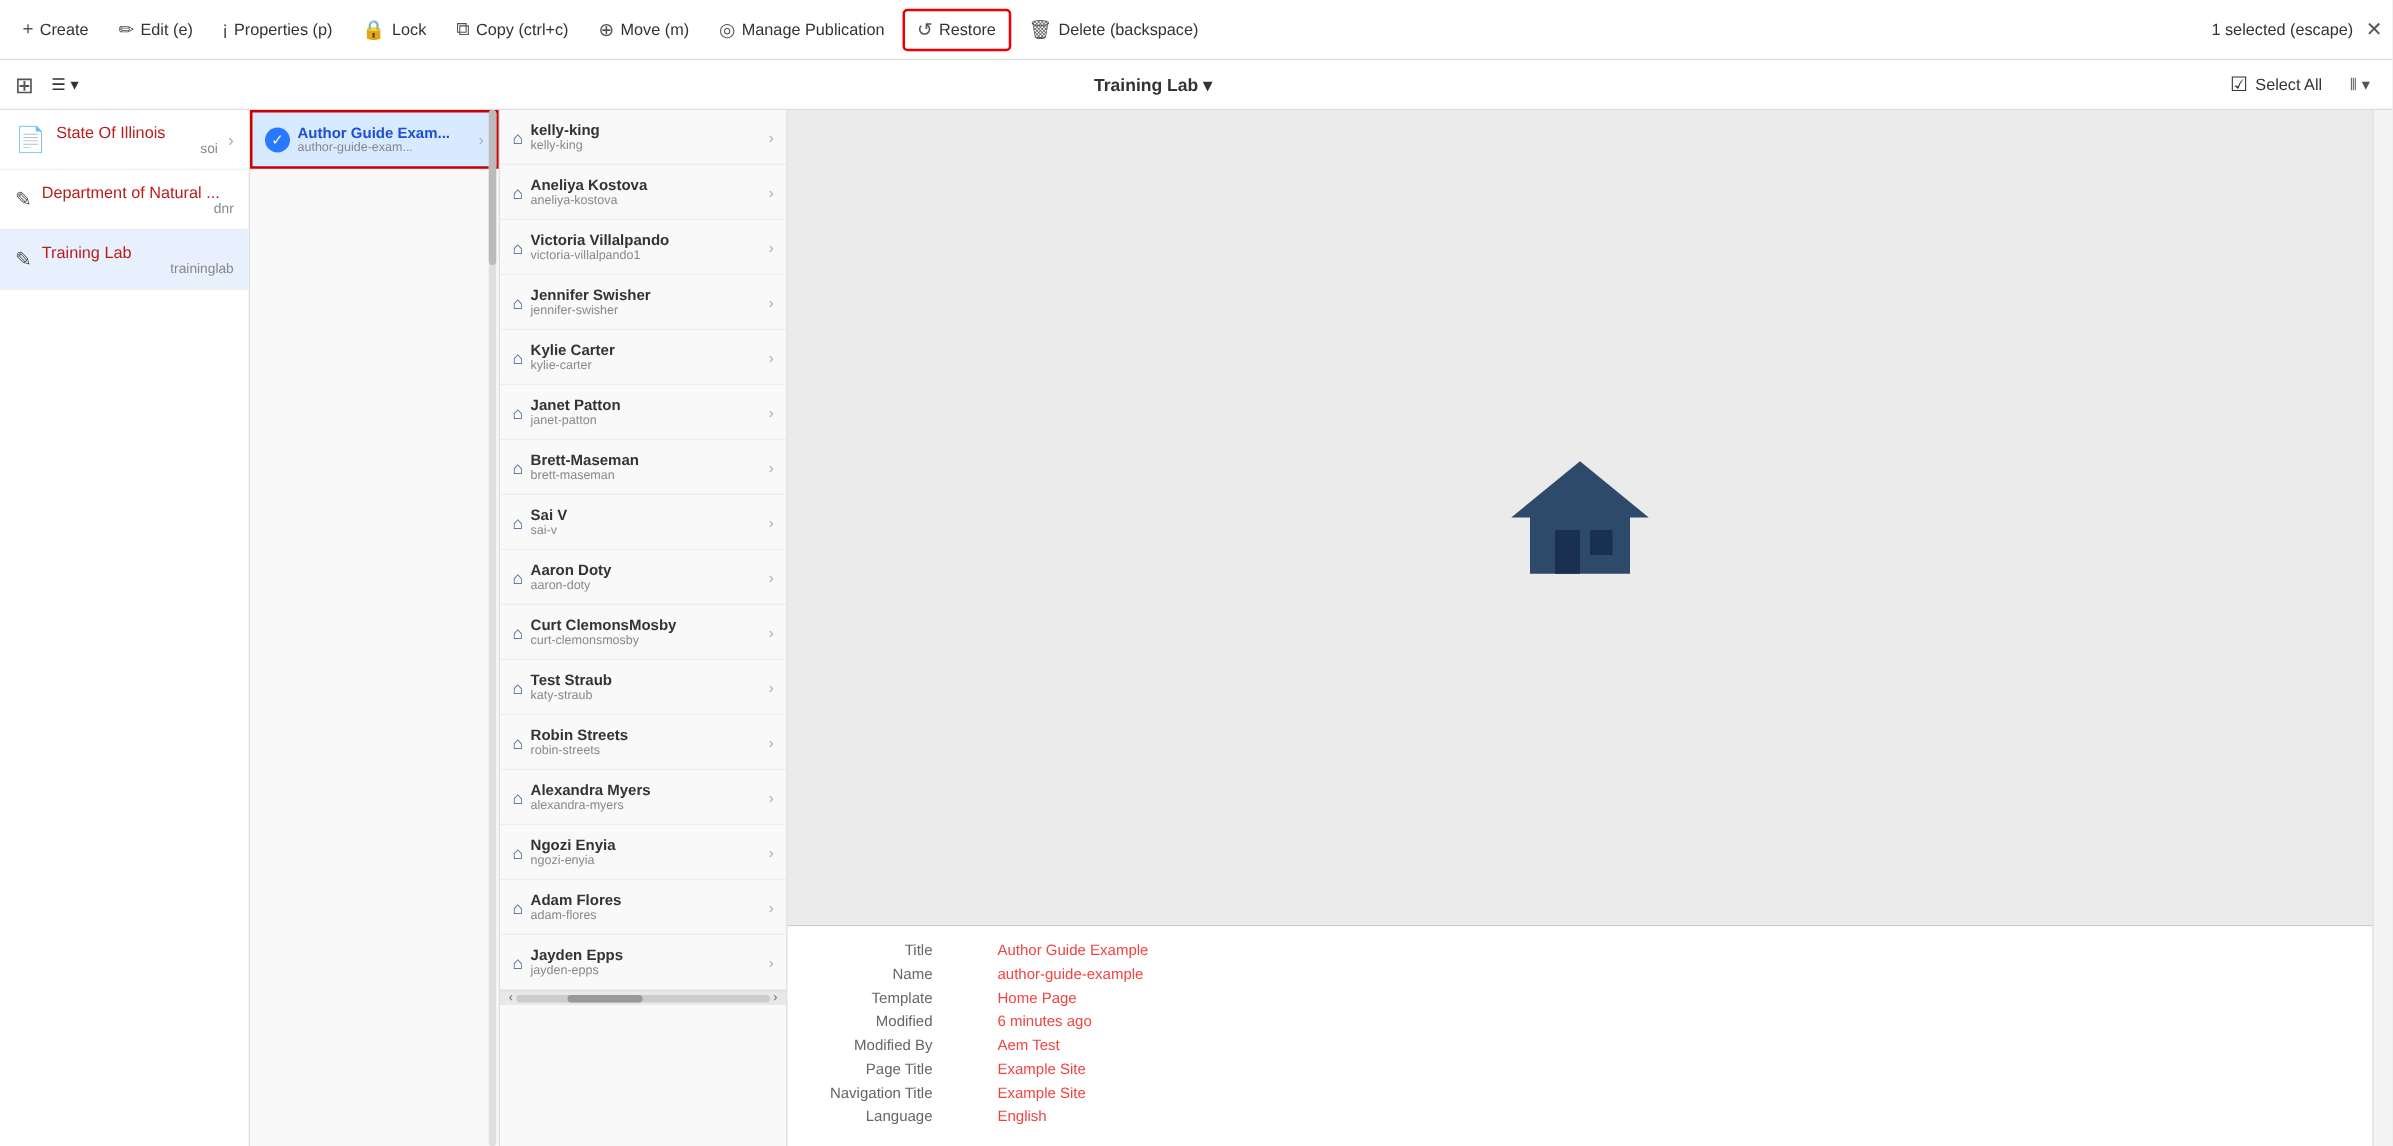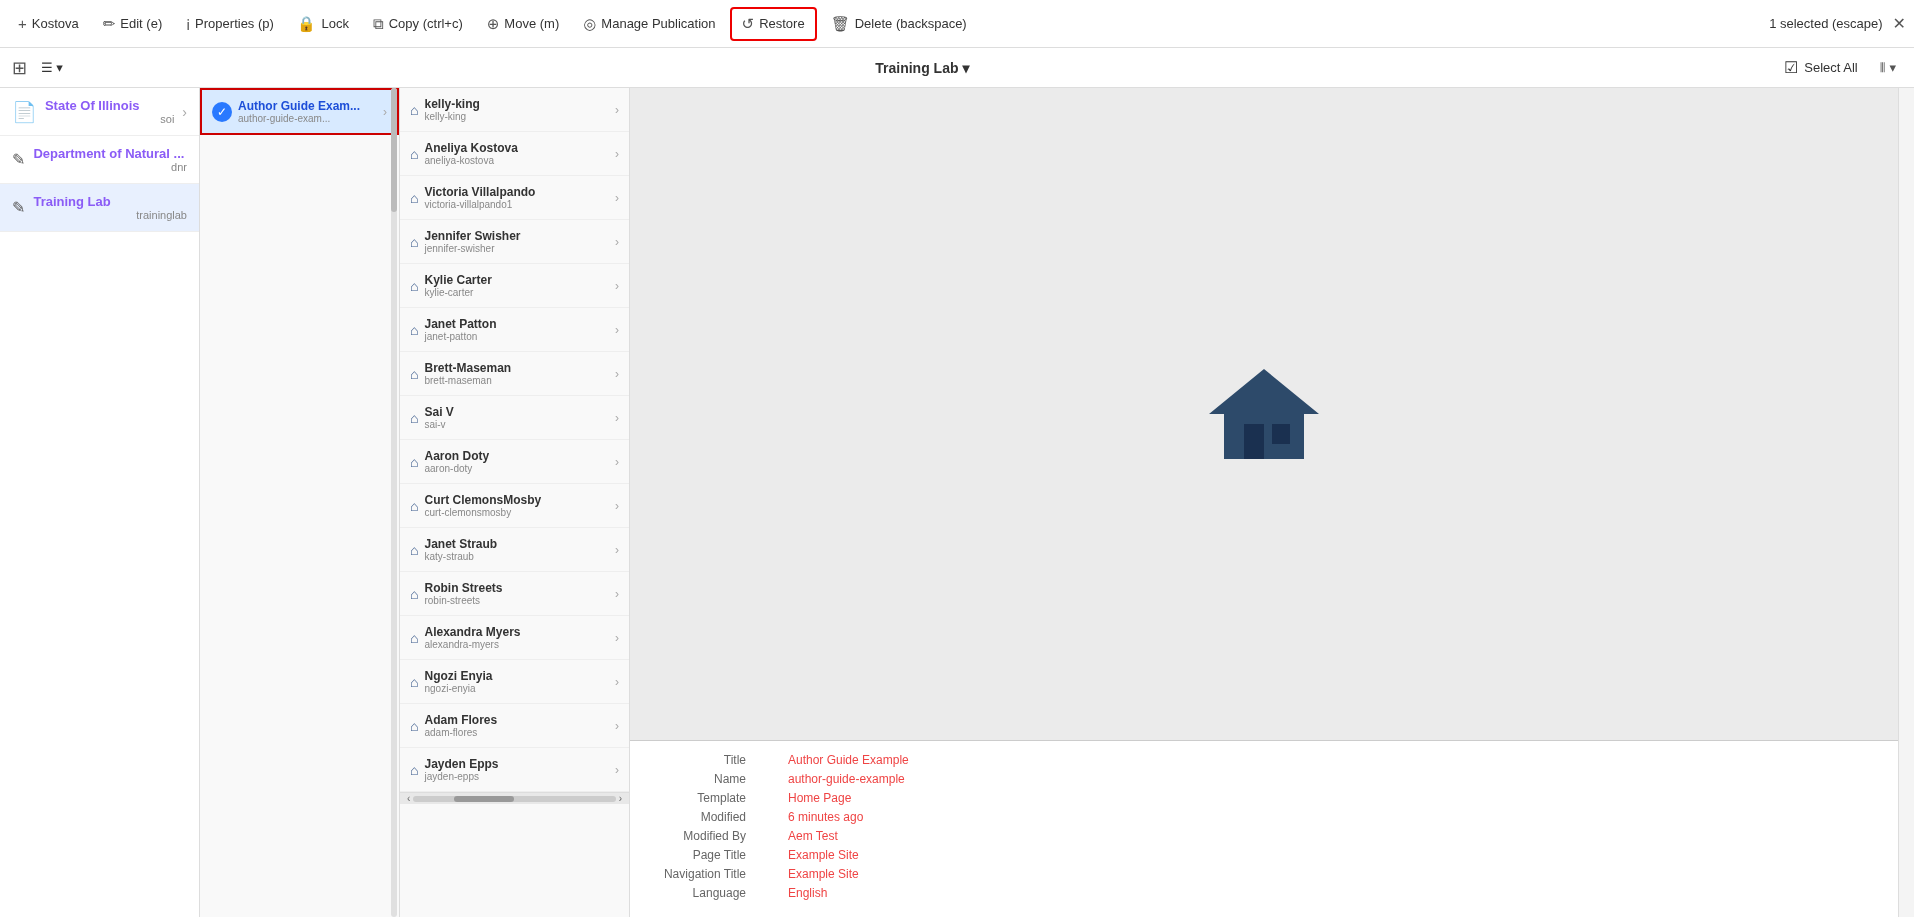--- a/index.html
+++ b/index.html
@@ -55,21 +55,21 @@
       width: 200px; background: #fff; border-right: 1px solid #ddd;
       overflow-y: auto; flex-shrink: 0;
     }
     .tree-item {
       display: flex; align-items: center; padding: 10px 12px;
       cursor: pointer; border-bottom: 1px solid #eee; gap: 8px;
     }
     .tree-item.selected { background: #e8f0fe; }
     .tree-item-icon { font-size: 20px; color: #555; }
     .tree-item-text { flex: 1; }
-    .tree-item-title { font-size: 13px; font-weight: 700; color: #8b5cf6; }
+    .tree-item-title { font-size: 13px; font-weight: 400; color: #b91c1c; }
     .tree-item-sub { font-size: 11px; color: #888; text-align: right; }
     .tree-arrow { color: #aaa; font-size: 14px; }
 
     
     .page-list {
       width: 200px; background: #f9f9f9; border-right: 1px solid #ddd;
       overflow-y: auto; flex-shrink: 0;
     }
     .page-item {
       display: flex; align-items: center; padding: 9px 10px;
@@ -107,21 +107,21 @@
     }
     .preview-image {
       flex: 1; display: flex; align-items: center; justify-content: center;
       background: #ebebeb; border-bottom: 1px solid #ccc;
       min-height: 200px;
     }
     .details-panel {
       background: #fff; padding: 12px 16px; font-size: 12px;
     }
     .detail-row {
-      display: flex; margin-bottom: 5px;
+      display: flex; gap: 10px; margin-bottom: 5px;
     }
     .detail-label {
       color: #666; text-align: right; min-width: 100px; font-size: 12px;
     }
     .detail-value {
       color: #ef4444; font-size: 12px; font-weight: 500; margin-left: 42px;
     }
 
     
     .right-edge {
@@ -141,21 +141,21 @@
       position: absolute; left: 20%; width: 30%; height: 100%; background: #999; border-radius: 3px;
     }
     .scroll-arrow { font-size: 10px; color: #666; cursor: pointer; padding: 0 3px; }
   </style>
 </head>
 <body>
 
 <div class="toolbar">
   <button class="toolbar-btn">
     <span class="btn-icon">+</span>
-    <span>Kostova</span>
+    <span>Create</span>
   </button>
   <button class="toolbar-btn">
     <span class="btn-icon">✏</span>
     <span>Edit (e)</span>
   </button>
   <button class="toolbar-btn">
     <span class="btn-icon">ℹ</span>
     <span>Properties (p)</span>
   </button>
   <button class="toolbar-btn">
@@ -327,21 +327,21 @@
       <span class="sub-item-icon">⌂</span>
       <div class="sub-item-text">
         <div class="sub-item-title">Curt ClemonsMosby</div>
         <div class="sub-item-sub">curt-clemonsmosby</div>
       </div>
       <span class="sub-arrow">›</span>
     </div>
     <div class="sub-item">
       <span class="sub-item-icon">⌂</span>
       <div class="sub-item-text">
-        <div class="sub-item-title">Janet Straub</div>
+        <div class="sub-item-title">Test Straub</div>
         <div class="sub-item-sub">katy-straub</div>
       </div>
       <span class="sub-arrow">›</span>
     </div>
     <div class="sub-item">
       <span class="sub-item-icon">⌂</span>
       <div class="sub-item-text">
         <div class="sub-item-title">Robin Streets</div>
         <div class="sub-item-sub">robin-streets</div>
       </div>

